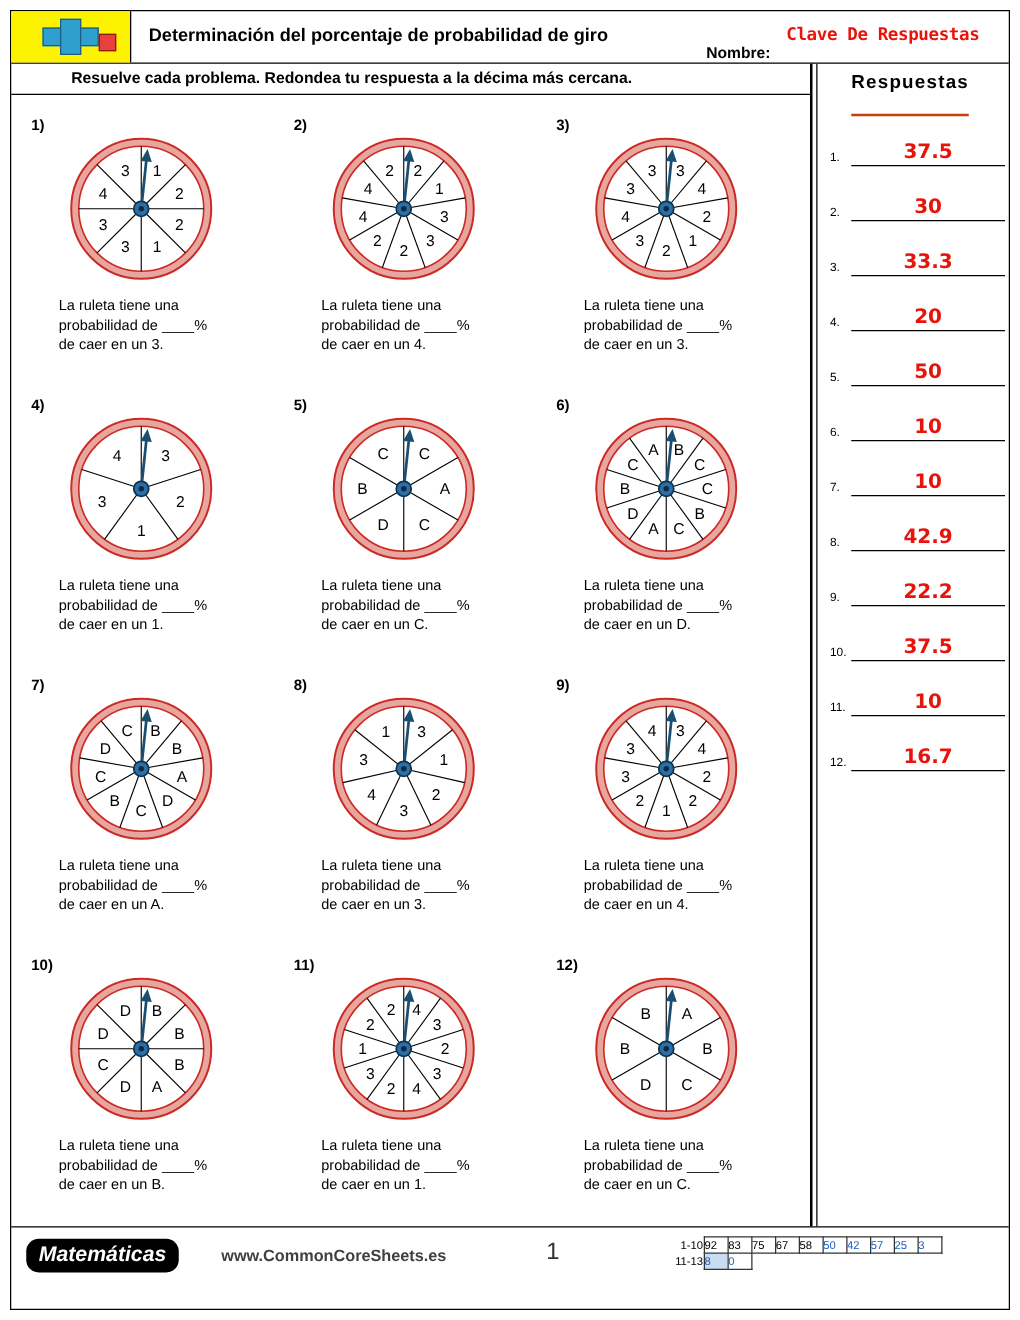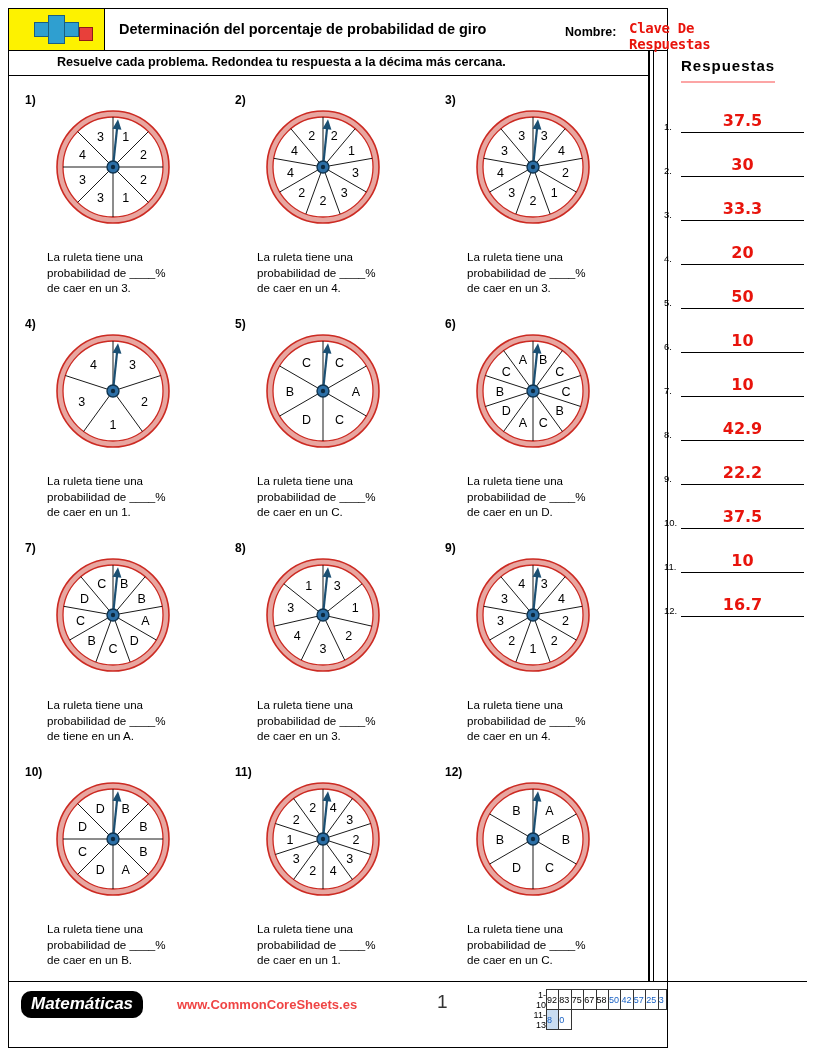--- a/index.html
+++ b/index.html
@@ -7,21 +7,21 @@
   body {
     width: 816px; height: 1056px;
     font-family: "Liberation Sans", sans-serif;
     background: #ffffff;
     color: #000;
     position: relative;
   }
   .page {
     position: absolute;
     left: 8px; top: 8px;
-    width: 660px; height: 1040px;
+    width: 800px; height: 1040px;
     border: 1px solid #000;
     background: #fff;
   }
   
   .header {
     position: relative;
     height: 42px;
     border-bottom: 1px solid #000;
   }
   .logo {
@@ -40,21 +40,21 @@
   }
   .logo .sq-red {
     position:absolute; left: 70px; top: 18px; width: 14px; height: 14px;
     background:#e8403a; border:1px solid #8f1b17;
   }
   .header-title {
     position:absolute; left: 110px; top: 12px;
     font-size: 14.5px; font-weight: bold;
   }
   .name-label {
-    position:absolute; left: 556px; top: 16px;
+    position:absolute; left: 556px; top: 26px;
     font-size: 12.5px; font-weight: bold;
   }
   .name-value {
     position:absolute; left: 620px; top: 11px;
     font-size: 14px; font-weight: bold; color:#e8140c;
     font-family: "DejaVu Sans Mono", monospace;
     letter-spacing: -0.3px;
   }
   
   .instructions {
@@ -74,22 +74,22 @@
   }
   .hline-top {
     position:absolute; left: 0; top: 66px; width: 639px; height: 0;
     border-top: 1px solid #000;
   }
   
   .ans-title {
     position:absolute; left: 672px; top: 48px;
     font-size: 15px; font-weight: bold;
     letter-spacing: 1px;
-    border-bottom: 2px solid #fca5a5;
-    padding-bottom: 7px;
+    border-bottom: 2px solid #c2410c;
+    padding-bottom: 17px;
   }
   .ans-row { position:absolute; width: 140px; height: 28px; left: 655px; }
   .ans-num {
     position:absolute; left:0; bottom:1px; font-size: 9.5px;
   }
   .ans-line {
     position:absolute; left: 17px; bottom: 0; width: 123px;
     border-bottom: 1px solid #000;
     height: 26px;
   }
@@ -112,38 +112,37 @@
     font-size: 12px; font-weight: bold;
   }
   .wheel-wrap {
     position:absolute; left: 32px; top: 10px;
     width: 128px; height: 128px;
   }
   .prob-text {
     position:absolute; left: 30px; top: 144px;
     font-size: 11.6px; line-height: 15.5px;
     width: 175px;
-    margin-top: 12px;
   }
   
   .footer-line {
     position:absolute; left: 0; top: 972px; width: 798px; height:0;
     border-top: 1px solid #000;
   }
   .math-badge {
     position:absolute; left: 12px; top: 982px;
     background: #000; color:#fff;
     font-weight: bold; font-size: 17px;
     padding: 3px 10px 4px 10px;
     border-radius: 10px;
     font-style: italic;
   }
   .site {
     position:absolute; left: 168px; top: 988px;
-    font-size: 13px; font-weight: bold; color:#ef4444;
+    font-size: 13px; font-weight: bold; color:#404040;
   }
   .page-no {
     position:absolute; left: 428px; top: 982px;
     font-size: 19px; color:#333;
   }
   .score-table {
     position:absolute; left: 520px; top: 980px;
     font-size: 9.5px;
     border-collapse: collapse;
   }
@@ -475,21 +474,21 @@
             <g transform="rotate(6 64 64)">
               <line x1="64" y1="64" x2="64" y2="22" stroke="#1b4f72" stroke-width="2.2"></line>
               <polygon points="64,16 59.5,26 68.5,26" fill="#1b4f72"></polygon>
             </g>
             <circle cx="64" cy="64" r="6" fill="#2c6fa6" stroke="#10344f" stroke-width="1.4"></circle>
             <circle cx="64" cy="64" r="2.2" fill="#0d2a40"></circle>
           </svg></div>
         <div class="prob-text">
           <div>La ruleta tiene una</div>
           <div>probabilidad de ____%</div>
-          <div>de tiene en un A.</div>
+          <div>de caer en un A.</div>
         </div>
       </div>
       <div class="prob" style="left: 218px; top: 462px;">
         <div class="prob-num">8)</div>
         <div class="wheel-wrap"><svg width="128" height="128" viewBox="0 0 128 128">
             <circle cx="64" cy="64" r="56" fill="#e8a6a0" stroke="#cc2a22" stroke-width="1.6"></circle>
             <circle cx="64" cy="64" r="50" fill="#ffffff" stroke="#cc2a22" stroke-width="1.3"></circle>
             <line x1="64" y1="64" x2="64.00" y2="14.00" stroke="#000" stroke-width="0.9"></line>
             <line x1="64" y1="64" x2="103.09" y2="32.83" stroke="#000" stroke-width="0.9"></line>
             <line x1="64" y1="64" x2="112.75" y2="75.13" stroke="#000" stroke-width="0.9"></line>

